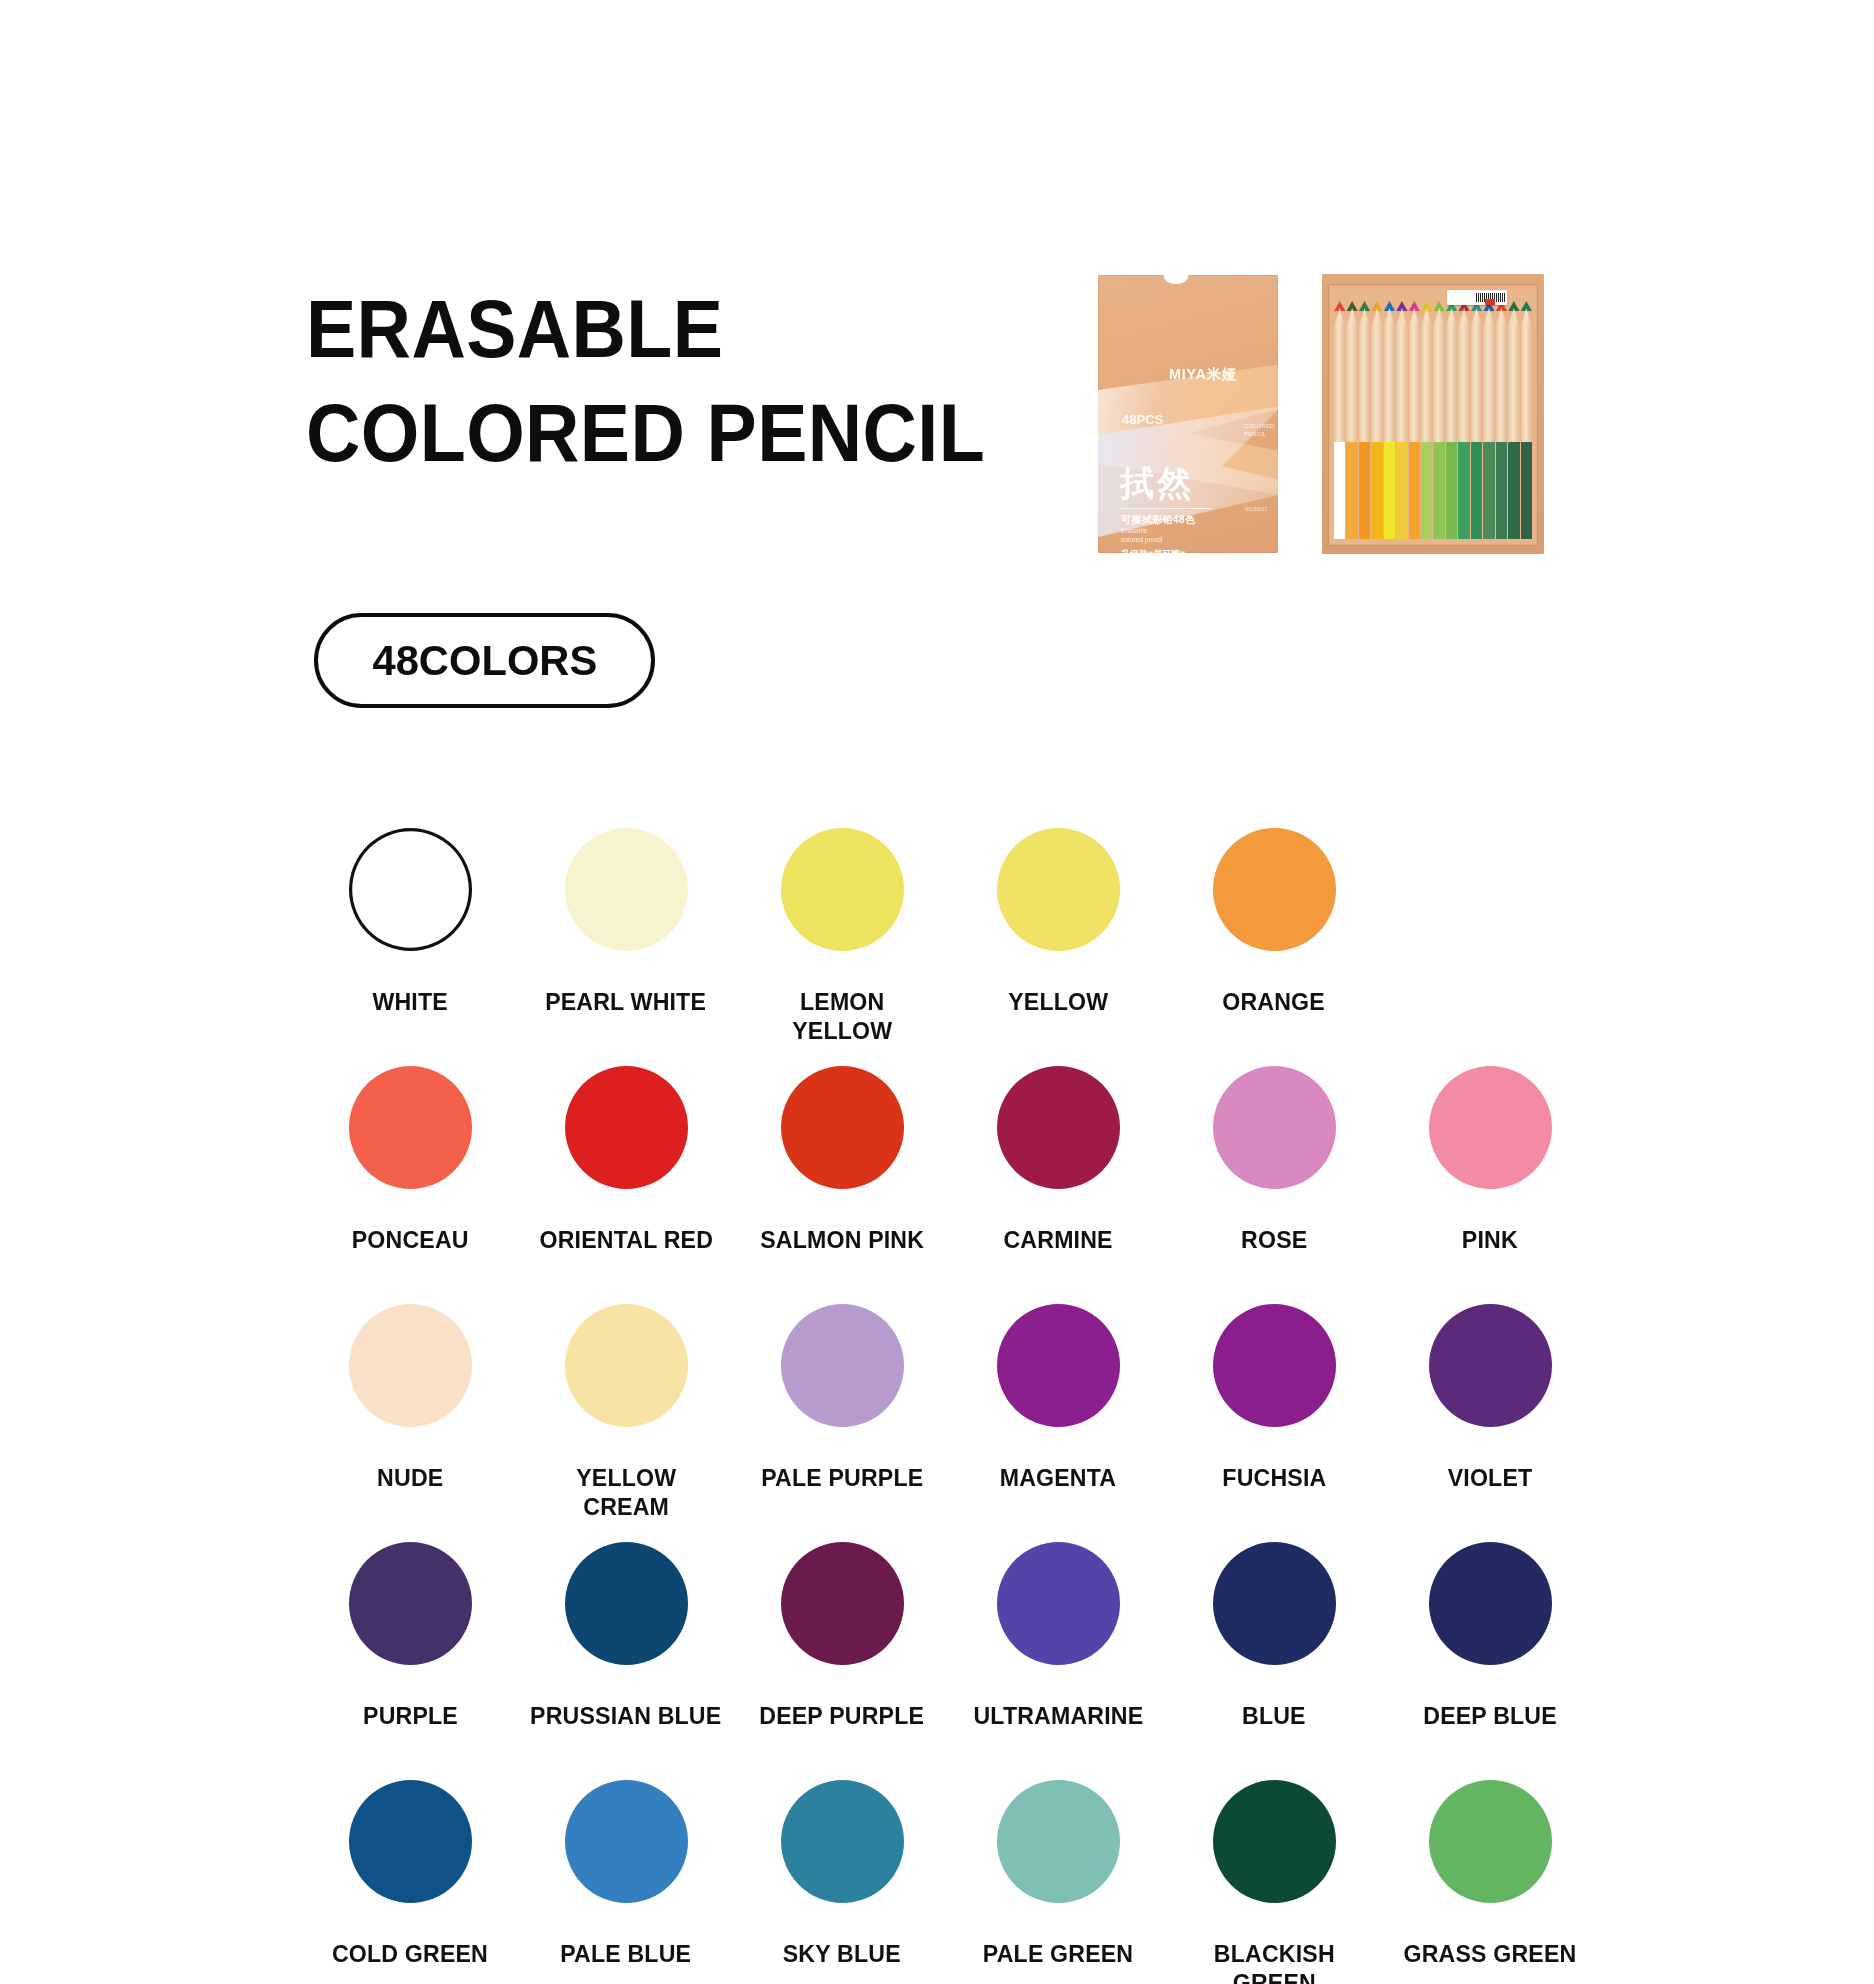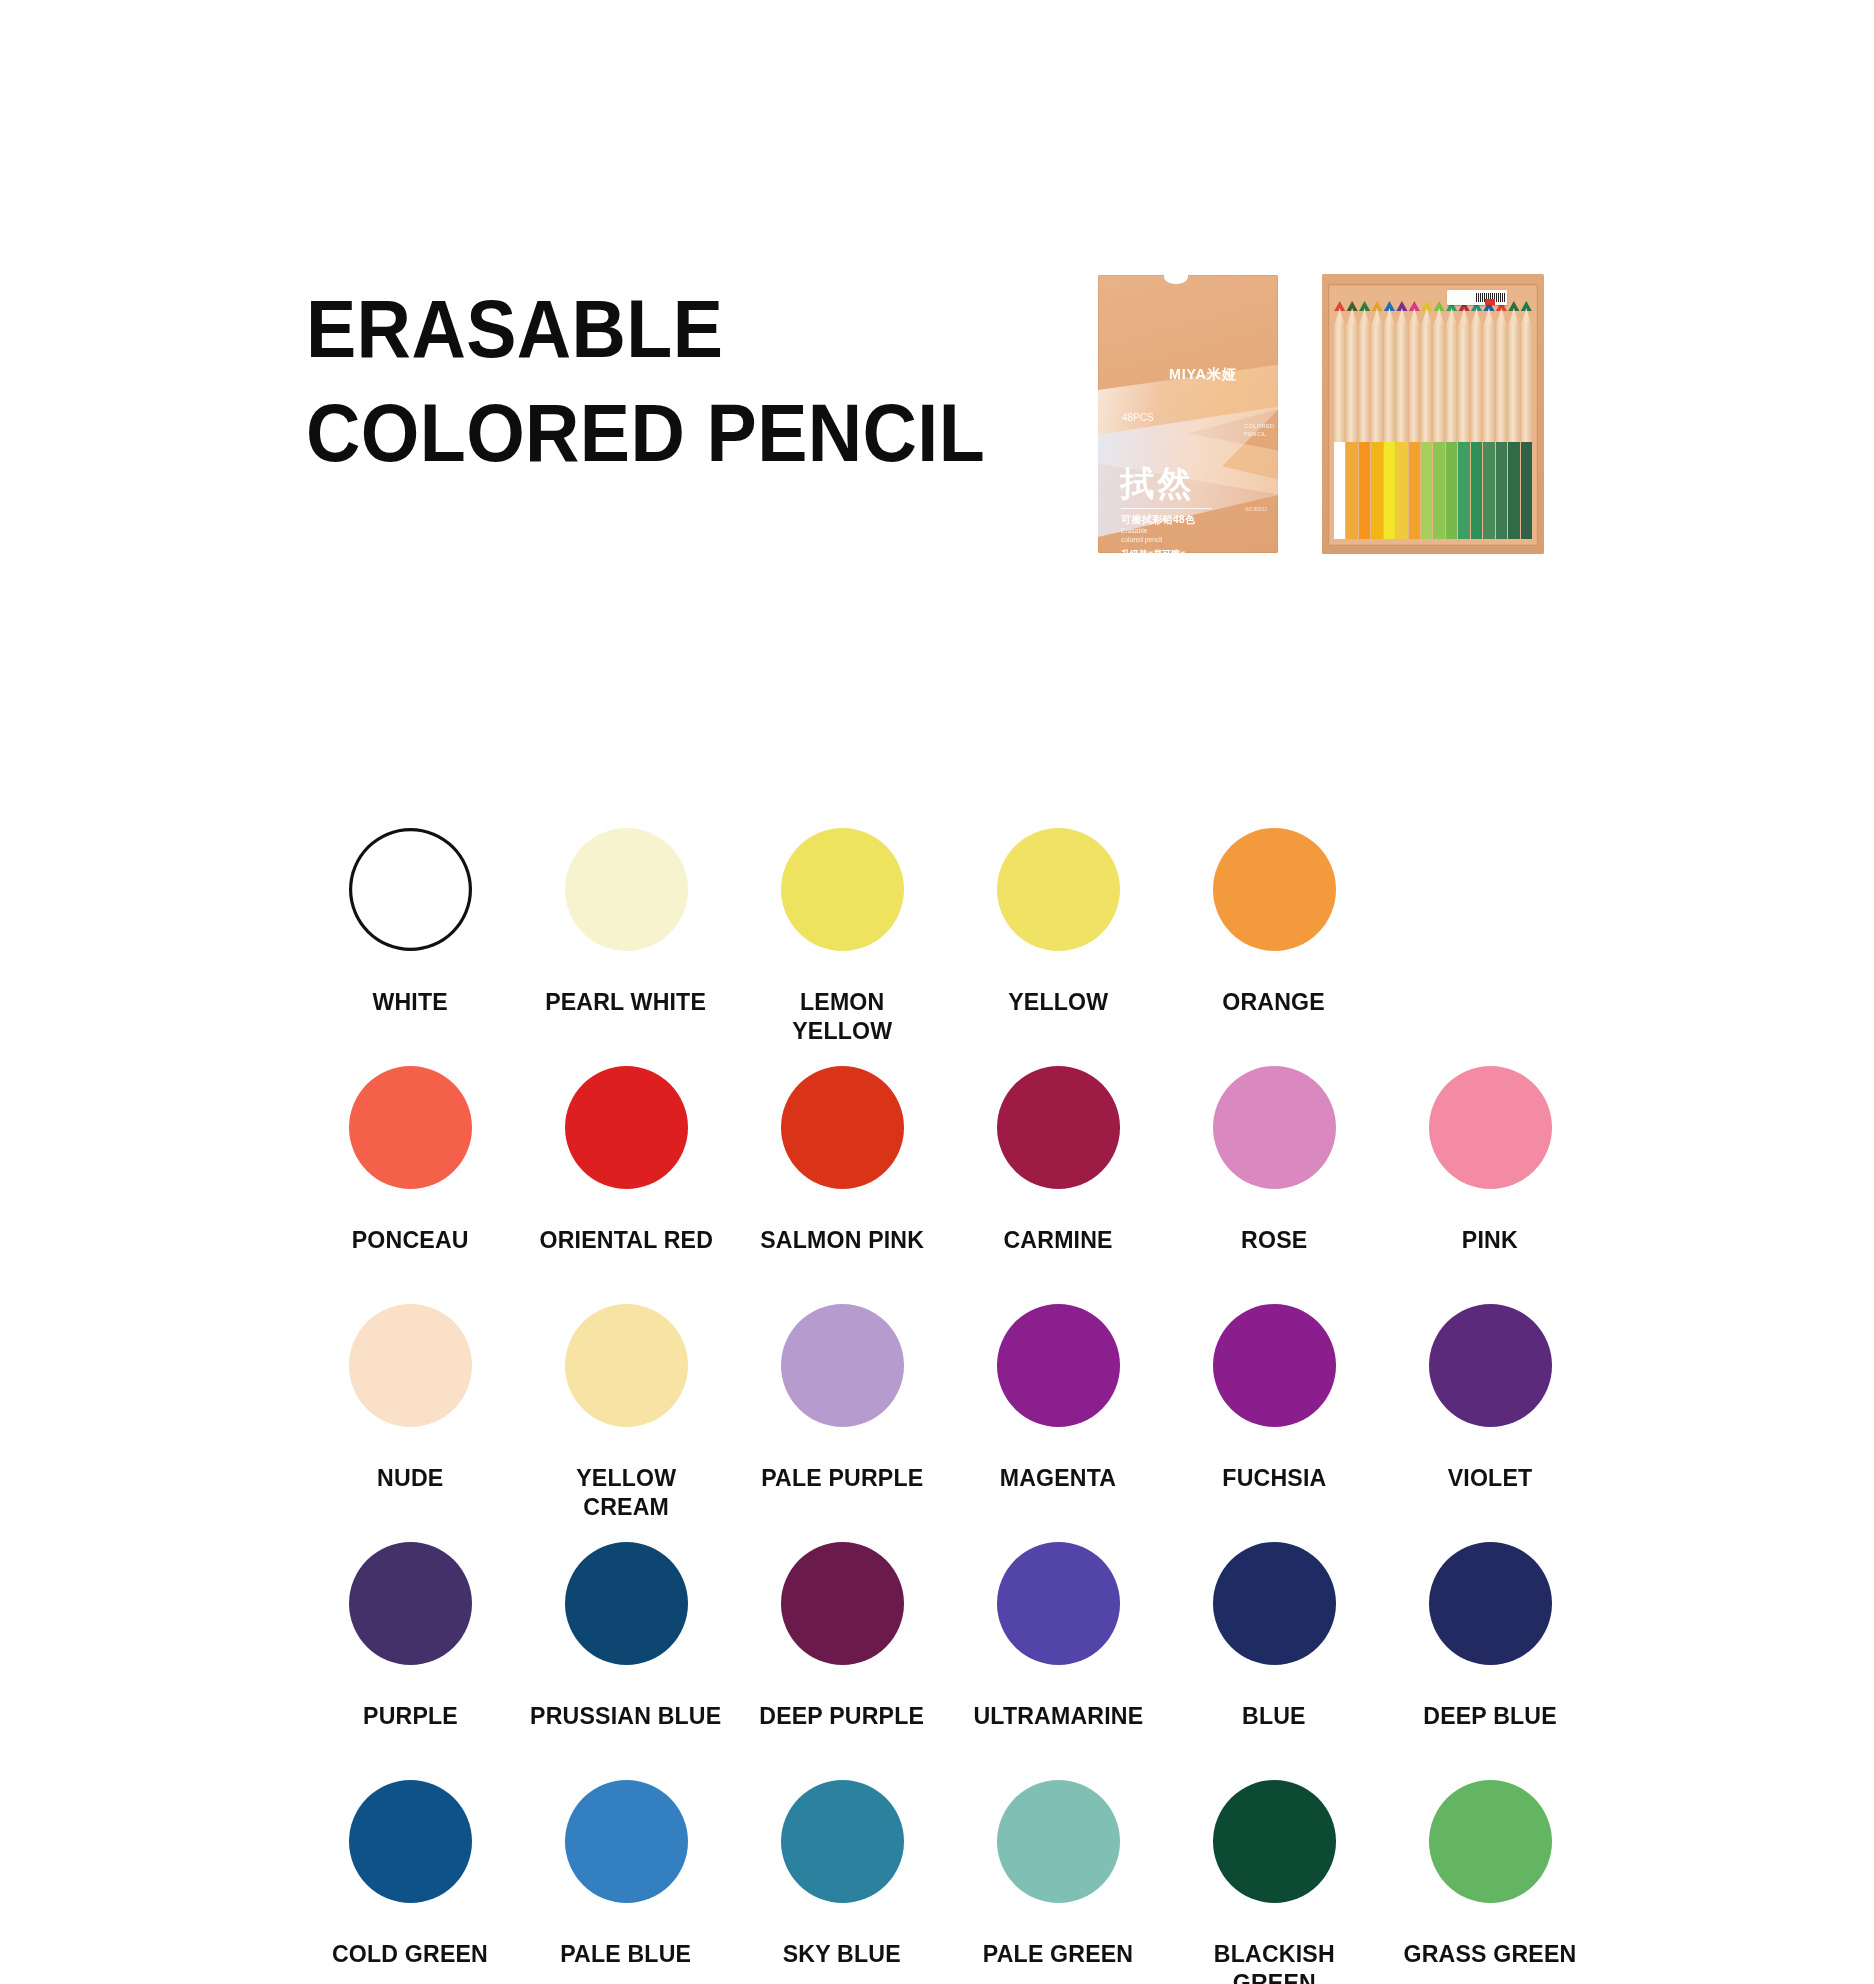--- a/index.html
+++ b/index.html
@@ -59,21 +59,21 @@
   }
   .pp-sheen2{
     position:absolute;left:0;top:131px;width:214px;height:131px;
     background:linear-gradient(95deg,rgba(228,232,245,.85) 0%,rgba(248,236,238,.6) 45%,rgba(255,250,240,.15) 100%);
     clip-path: polygon(0 22%, 86% 0, 58% 46%, 100% 62%, 0 100%);
   }
   .pp-brand{
     position:absolute;left:71px;top:90px;
     font-size:14.3px;font-weight:700;color:#fff;letter-spacing:0.8px;
   }
-  .pp-pcs{position:absolute;left:24px;top:137px;font-size:10px;font-weight:400;color:#fff;opacity:.9;}
+  .pp-pcs{position:absolute;left:24px;top:137px;font-size:13px;font-weight:700;color:#fff;opacity:.9;}
   .pp-cp{position:absolute;left:146px;top:148px;font-size:5.6px;line-height:1.35;color:#fff;opacity:.85;letter-spacing:0.4px;}
   .pp-cn-big{position:absolute;left:22px;top:191px;font-size:34px;font-weight:700;color:#fff;letter-spacing:3.2px;line-height:1;}
   .pp-rule{position:absolute;left:23px;top:233px;width:91px;height:0.8px;background:rgba(255,255,255,.8);}
   .pp-cn-sub{position:absolute;left:23px;top:238px;font-size:10px;font-weight:700;color:#fff;letter-spacing:0.4px;}
   .pp-en-sub{position:absolute;left:23px;top:252px;font-size:6.7px;line-height:1.3;color:#fff;opacity:.85;}
   .pp-cn-tags{position:absolute;left:23px;top:273px;font-size:9px;font-weight:700;color:#fff;line-height:1.35;}
   .pp-no{position:absolute;left:147px;top:232px;font-size:4.8px;color:#fff;opacity:.7;}
 
   .pp-tray{
     position:absolute;left:234px;top:15px;width:222px;height:280px;
@@ -307,20 +307,23 @@
             </div>
           <div class="pp-eraser">
             <div class="band"></div>
             <div class="bars"></div>
             <div class="red"></div>
           </div>
         </div>
       </div>
     </div>
 
+    <div class="badge">
+      <span class="badge-label">48COLORS</span>
+    </div>
   </div>
 
   <div class="grid">
       <div class="row">
         <div class="cell">
           <div class="dot outlined"></div>
           <div class="cell-label">WHITE</div>
         </div>
         <div class="cell">
           <div class="dot" style="background: rgb(247, 243, 206);"></div>

